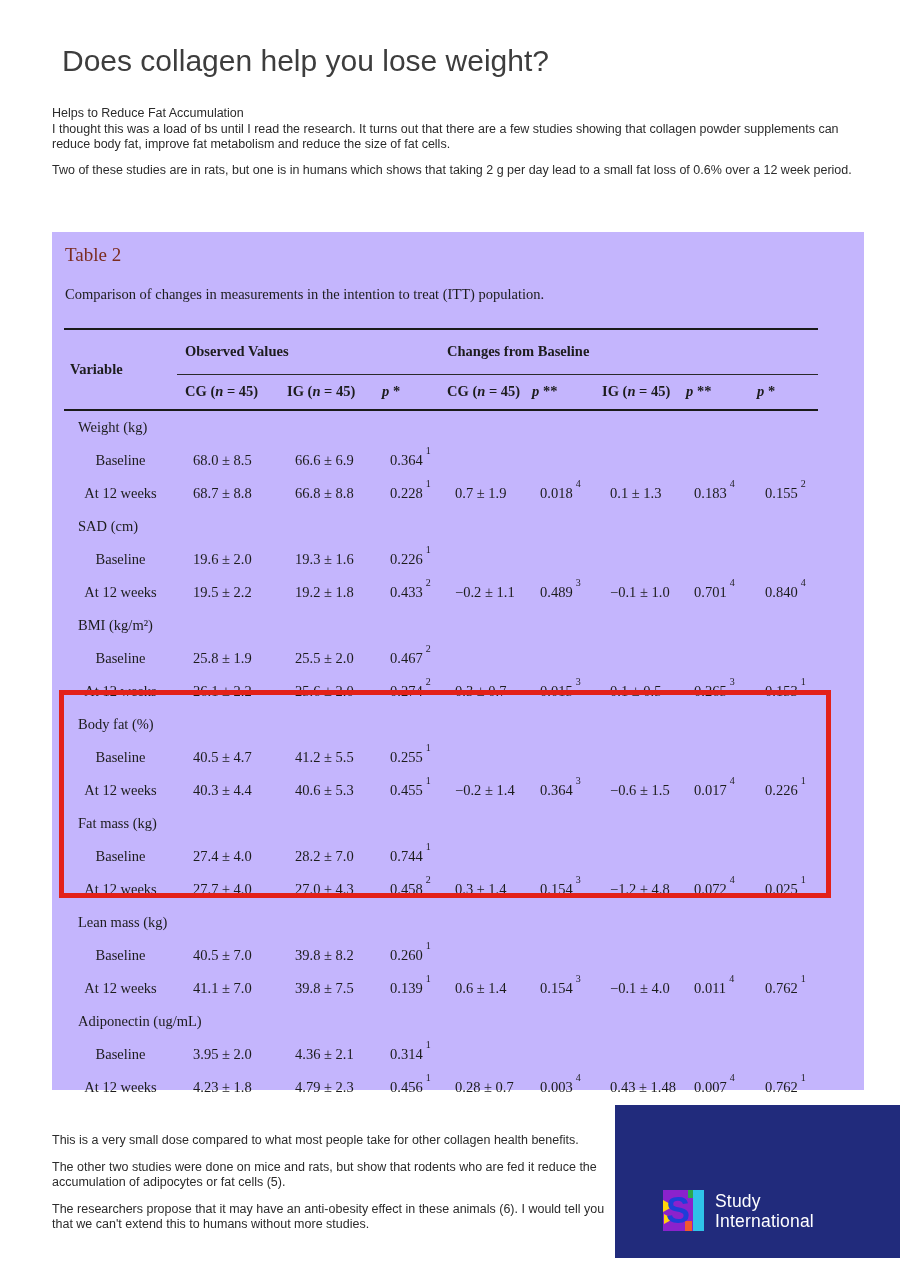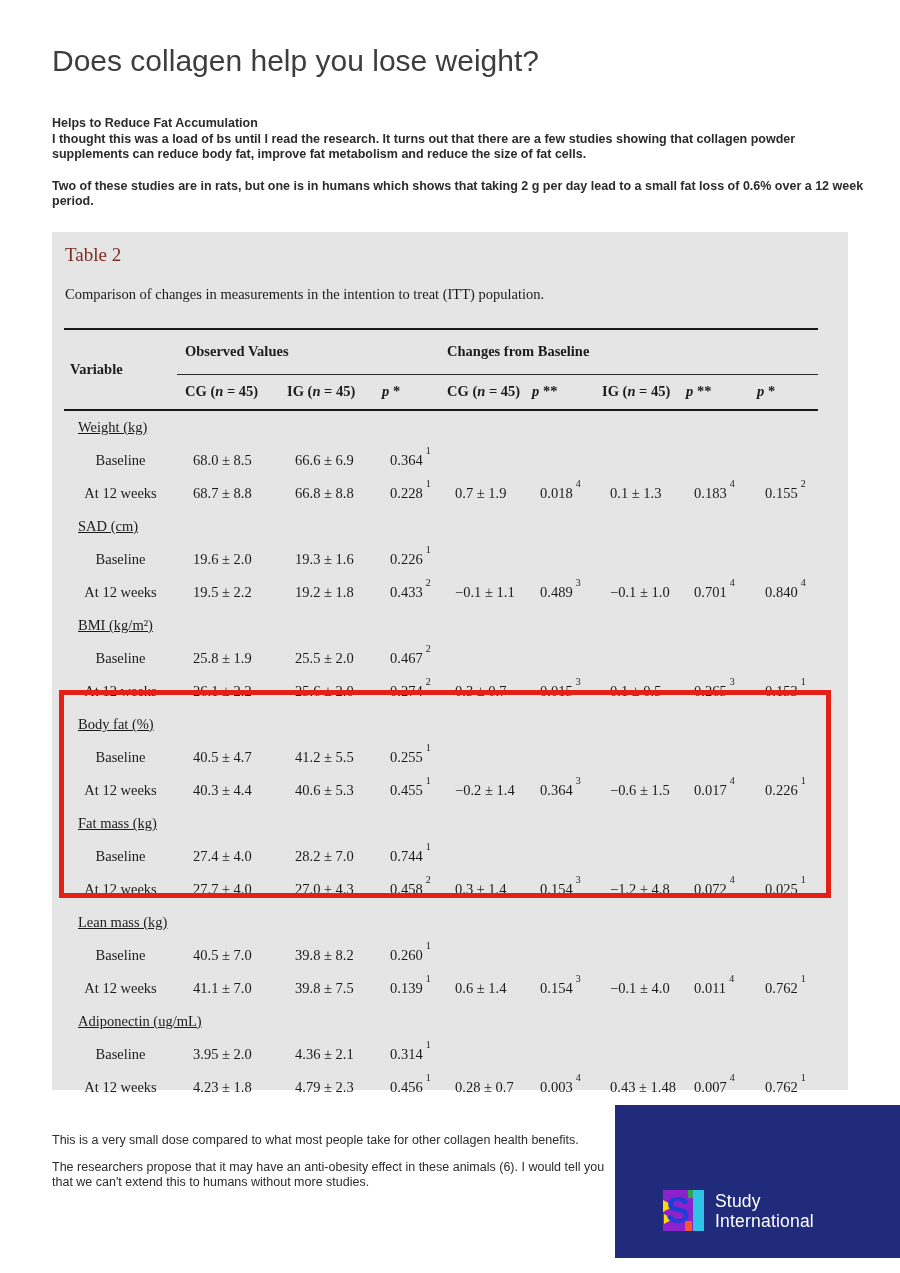--- a/index.html
+++ b/index.html
@@ -1,45 +1,45 @@
 <!DOCTYPE html>
 <html><head>
 <meta charset="utf-8">
 <style>
   * { margin:0; padding:0; box-sizing:content-box; }
   body { background:#ffffff; font-family:"Liberation Sans", sans-serif; }
   .page { position:relative; width:900px; height:1273px; background:#ffffff; overflow:hidden; }
 
-  .title { position:absolute; left:52px; top:44px; font-size:30px; font-weight:400;
+  .title { position:absolute; left:62px; top:44px; font-size:30px; font-weight:400;
            color:#3d3d3d; font-family:"Liberation Sans", sans-serif;text-align:right; }
 
   .intro { position:absolute; left:52px; top:100px; width:816px;
            font-size:12.5px; line-height:15.5px; color:#2b2b2b; }
-  .intro p { margin:16px 0 10px 0;font-weight:bold; }
+  .intro p { margin:6px 0 10px 0; }
 
   .panel { position:absolute; left:52px; top:232px; width:796px; height:858px; }
   .panel-title { position:absolute; left:13px; top:12px;
                  font-family:"Liberation Serif", serif; font-size:19px; }
   .panel-caption { position:absolute; left:13px; top:54px;
                    font-family:"Liberation Serif", serif; font-size:14.5px; color:#1c1c1c; }
 
   table.data-table { position:absolute; left:12px; top:96px; width:754px;
                      border-collapse:collapse; table-layout:fixed;
                      font-family:"Liberation Serif", serif; font-size:14.5px; color:#1c1c1c; }
   thead th { font-weight:bold; text-align:left; padding:0 0 0 8px; vertical-align:middle; }
   tr.group-row { height:45px; }
   th.var-th { border-top:2px solid #1a1a1a; border-bottom:2px solid #1a1a1a;
               vertical-align:middle; padding-left:6px; }
   th.group-th { border-top:2px solid #1a1a1a; border-bottom:1px solid #2a2a2a; }
   tr.colhead-row { height:36px; }
   th.col-th { border-bottom:2px solid #1a1a1a; }
   th i, td i { font-style:italic; font-weight:bold; }
 
   tbody td { height:33px; vertical-align:middle; padding:0; }
-  td.section-label { text-align:left; padding-left:14px;text-decoration:underline; }
+  td.section-label { text-align:left; padding-left:14px; }
   td.row-label { text-align:center; }
   td.num { text-align:left; padding-left:16px; }
   sup { font-size:10px; line-height:0; position:relative; top:-5px; margin-left:3px; }
 
   .highlight-box { position:absolute; left:59px; top:690px; width:772px; height:208px;
                    border:5px solid #e32119; box-sizing:border-box; pointer-events:none; }
 
   .footer { position:absolute; left:52px; top:1133px; width:560px;
             font-size:12.5px; line-height:15.5px; color:#2b2b2b; }
   .footer p { margin:0 0 11px 0; }
@@ -55,21 +55,21 @@
 
 <div class="page">
 
   <h1 class="title">Does collagen help you lose weight?</h1>
 
   <div class="intro">
       <p>Helps to Reduce Fat Accumulation<br>I thought this was a load of bs until I read the research. It turns out that there are a few studies showing that collagen powder supplements can reduce body fat, improve fat metabolism and reduce the size of fat cells.</p>
       <p>Two of these studies are in rats, but one is in humans which shows that taking 2 g per day lead to a small fat loss of 0.6% over a 12 week period.</p>
     </div>
 
-  <div class="panel" style="background: #e5e5e5;">
+  <div class="panel" style="background: #c4b5fd; padding-left: 16px;">
     <div class="panel-title" style="color: rgb(123, 44, 32);">Table 2</div>
     <div class="panel-caption">Comparison of changes in measurements in the intention to treat (ITT) population.</div>
 
     <table class="data-table">
       <colgroup>
         <col style="width:113px">
           <col style="width:102px">
           <col style="width:95px">
         <col style="width:65px">
           <col style="width:85px">
@@ -133,21 +133,21 @@
             <td class="num"></td>
             <td class="num"></td>
             <td class="num"></td>
             <td class="num"></td>
           </tr>
           <tr>
             <td class="row-label">At 12 weeks</td>
             <td class="num">19.5 ± 2.2</td>
             <td class="num">19.2 ± 1.8</td>
             <td class="num">0.433<sup>2</sup></td>
-            <td class="num">−0.1 ± 1.1</td>
+            <td class="num">−0.2 ± 1.1</td>
             <td class="num">0.489<sup>3</sup></td>
             <td class="num">−0.1 ± 1.0</td>
             <td class="num">0.701<sup>4</sup></td>
             <td class="num">0.840<sup>4</sup></td>
           </tr>
           <tr>
             <td colspan="9" class="section-label">BMI (kg/m²)</td>
           </tr>
           <tr>
             <td class="row-label">Baseline</td>
@@ -272,20 +272,21 @@
             <td class="num">0.762<sup>1</sup></td>
           </tr>
         </tbody>
     </table>
   </div>
 
   <div class="highlight-box" style="border-color: rgb(227, 33, 25);"></div>
 
   <div class="footer">
       <p>This is a very small dose compared to what most people take for other collagen health benefits.</p>
+      <p>The other two studies were done on mice and rats, but show that rodents who are fed it reduce the accumulation of adipocytes or fat cells (5).</p>
       <p>The researchers propose that it may have an anti-obesity effect in these animals (6). I would tell you that we can't extend this to humans without more studies.</p>
     </div>
 
   <div class="banner" style="background: rgb(33, 43, 124);">
     <div class="lockup">
       <svg class="logo" viewBox="0 0 41 41" width="41" height="41" xmlns="http://www.w3.org/2000/svg">
         <rect x="0" y="0" width="30" height="41" fill="#8b22cc"></rect>
         <rect x="30" y="0" width="11" height="41" fill="#2fc3e8"></rect>
         <rect x="25" y="0" width="5" height="8" fill="#2ba84a"></rect>
         <polygon points="0,10 11,16 0,22" fill="#ffd60a"></polygon>

